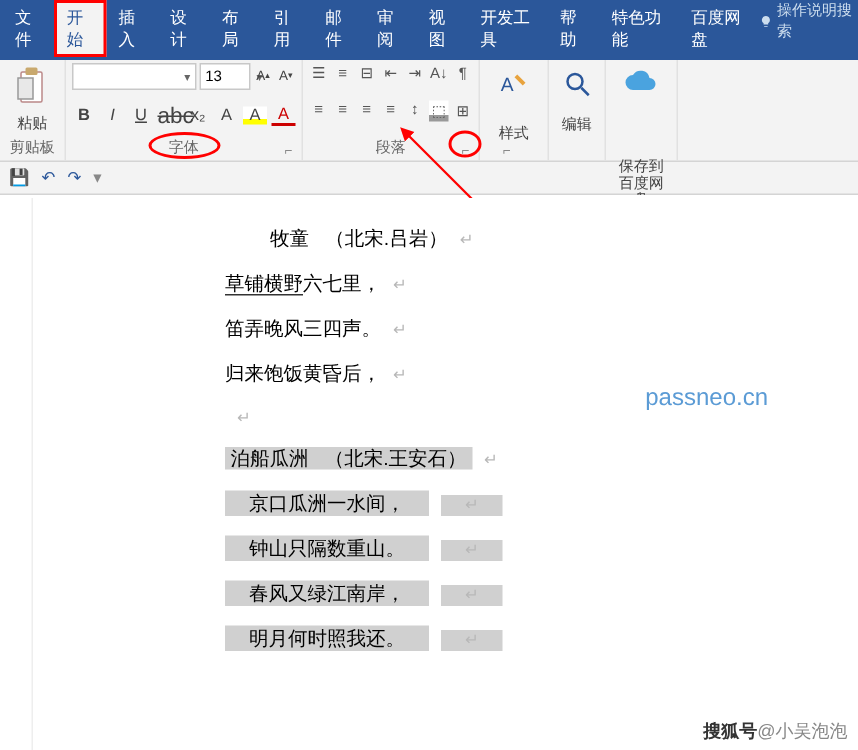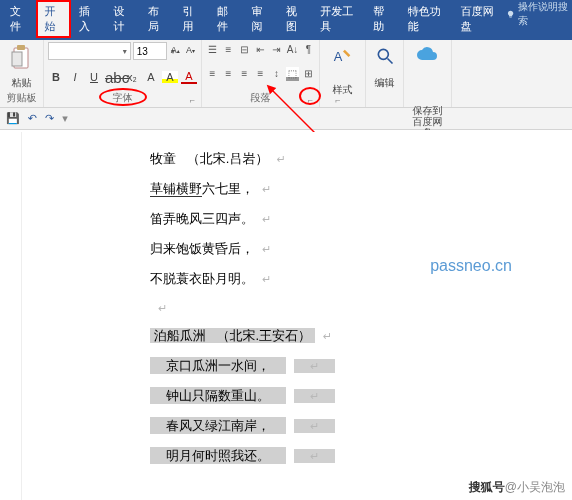--- a/index.html
+++ b/index.html
@@ -33,21 +33,21 @@
   .save-group { width: 48px; align-items: center; gap: 36px; }
   .big-icon { font-size: 20px; color: #2b579a; margin-top: 4px; }
   .g-text { font-size: 10px; color: #444; text-align: center; line-height: 1.1; }
   .qat { background: #f3f3f3; height: 22px; border-bottom: 1px solid #d4d4d4; display: flex; align-items: center; padding-left: 6px; gap: 8px; font-size: 11px; color: #2b579a; }
   .ruler { height: 18px; background: #fff; border-bottom: 1px solid #ddd; position: relative; font-size: 7px; color: #777; }
   .ruler-scale { position: absolute; left: 30px; right: 0; top: 2px; height: 14px; background: repeating-linear-gradient(90deg, #bbb 0, #bbb 1px, transparent 1px, transparent 9px); }
   .ruler-scale::before { content:""; position:absolute; left:10px; width:110px; height:12px; background:#dfe6ee; opacity:.7; }
   .doc-area { position: absolute; left: 0; right: 0; top: 132px; bottom: 0; background: #fff; display: flex; }
   .vruler { width: 22px; background: #fff; border-right: 1px solid #eee; font-size: 7px; color: #777; writing-mode: vertical-lr; }
   .page { flex: 1; padding: 18px 0 0 128px; position: relative; font-family: SimSun, serif; }
-  .poem-title { font-size: 13px; margin-bottom: 12px; }
+  .poem-title { font-size: 13px; margin-bottom: 12px; margin-left: 30px; }
   .poem-line { font-size: 13px; margin-bottom: 12px; }
   .ret { color: #b8b8b8; font-size: 11px; margin-left: 8px; }
   .ul { border-bottom: 1px solid #333; }
   .sel-block { background: #d0d0d0; display: inline; }
   .sel-line { background: #d0d0d0; padding: 1px 16px; }
   .watermark { position: absolute; right: 60px; top: 125px; color: #5b9bd5; font-size: 16px; font-family: sans-serif; }
   .annotation { position: absolute; color: red; font-size: 15px; font-weight: 500; }
   .arrow-line { position: absolute; }
   .footer-credit { position: absolute; bottom: 3px; right: 4px; font-size: 12px; color: #888; background: rgba(255,255,255,.7); padding: 1px 3px; }
   .footer-credit .sohu { color: #333; font-weight: bold; }
@@ -196,21 +196,20 @@
 
 <div class="doc-area">
   <div class="vruler"></div>
   <div class="page">
     <div class="poem-title">
       <span>牧童</span>&nbsp;&nbsp;&nbsp;<span>（北宋.吕岩）</span><span class="ret">↵</span>
     </div>
     <div class="poem-line"><span class="ul">草铺横野</span>六七里，<span class="ret">↵</span></div>
     <div class="poem-line"><span>笛弄晚风三四声。</span><span class="ret">↵</span></div>
     <div class="poem-line"><span>归来饱饭黄昏后，</span><span class="ret">↵</span></div>
-    <div class="poem-line"><span>不脱蓑衣卧月明。</span><span class="ret">↵</span></div>
     <div class="poem-line"><span class="ret">↵</span></div>
 
     <div class="poem-line">
       <span class="sel-block">&nbsp;<span>泊船瓜洲</span>&nbsp;&nbsp;&nbsp;<span>（北宋.王安石）</span>&nbsp;</span><span class="ret">↵</span>
     </div>
     <div class="poem-line"><span class="sel-line">京口瓜洲一水间，</span><span class="ret sel-line">↵</span></div>
     <div class="poem-line"><span class="sel-line">钟山只隔数重山。</span><span class="ret sel-line">↵</span></div>
     <div class="poem-line"><span class="sel-line">春风又绿江南岸，</span><span class="ret sel-line">↵</span></div>
     <div class="poem-line"><span class="sel-line">明月何时照我还。</span><span class="ret sel-line">↵</span></div>
 

